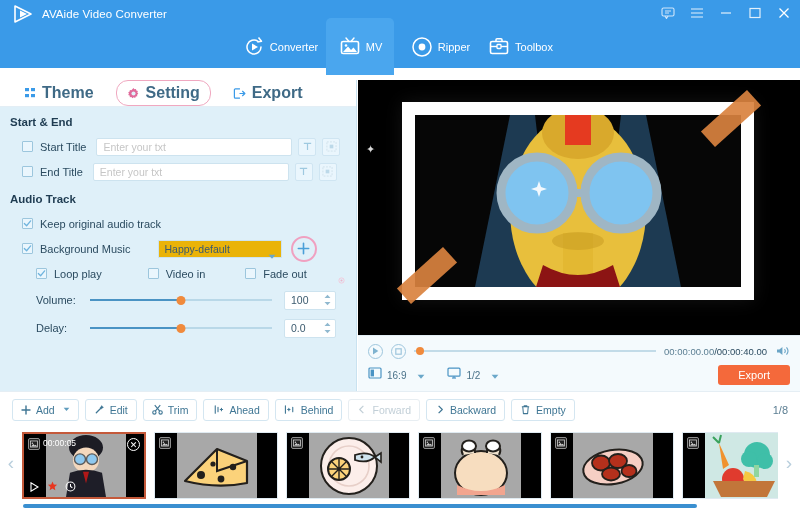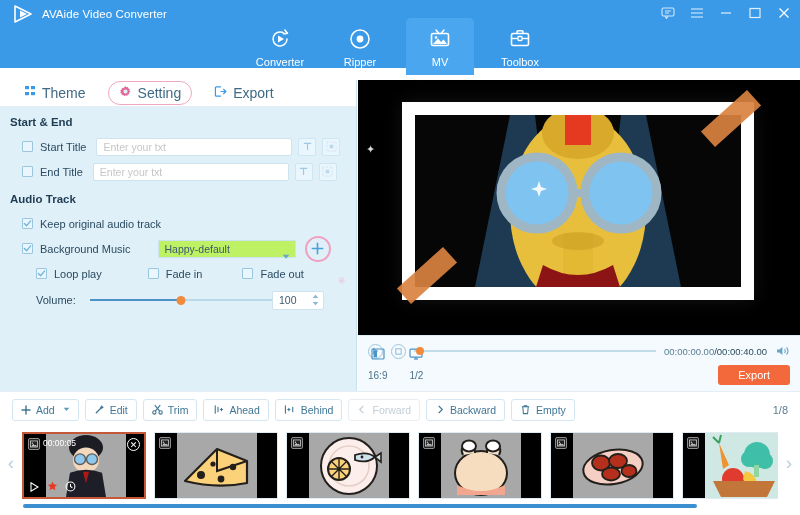--- a/index.html
+++ b/index.html
@@ -26,42 +26,43 @@
   .win-ctrls { position: absolute; right: 8px; top: 2px; display: flex; align-items: center; gap: 13px; height: 22px; }
   .win-btn { width: 16px; height: 16px; display: flex; align-items: center; justify-content: center; color: #cfe6fa; }
   .win-btn svg { display: block; }
 
   
   .mainnav {
     position: absolute; left: 0; top: 18px; width: 800px; height: 62px;
     display: flex; justify-content: center; align-items: flex-start; gap: 0px;
   }
   .navitem {
-    width: 68px; height: 57px; display: flex; flex-direction: column;
+    width: 68px; height: 57px; display: flex; flex-direction: row;
     align-items: center; justify-content: center; gap: 4px;
     border-radius: 5px 5px 0 0; color: #ffffff; cursor: pointer;
     margin: 0 6px;
   }
   .navitem .nav-ico { height: 26px; display: flex; align-items: center; }
   .navitem .nav-lbl { font-size: 11px; }
   .navitem.active { background: #4aa6ee; }
 
   
   .leftpanel {
     position: absolute; left: 0; top: 80px; width: 357px; height: 311px;
     background: #dff0f9; border-right: 1px solid #c9e2f0;
   }
   .subtabs {
     height: 27px; background: #ffffff; display: flex; align-items: center;
     padding-left: 14px; gap: 0px; border-bottom: 1px solid #e3eef5;
   }
   .subtab {
-    display: flex; align-items: flex-start; gap: 6px; font-size: 14px;
+    display: flex; align-items: center; gap: 6px; font-size: 16px;
     color: #3f6a86; padding: 3px 10px; border-radius: 12px; cursor: pointer;
     white-space: nowrap;
+    font-weight: bold;
   }
   .subtab + .subtab { margin-left: 12px; }
   .subtab.hl { border: 1.6px solid #f0a8c0; color: #3f6a86; }
   .subtab .sico { display: flex; align-items: center; }
 
   .section-title {
     font-size: 11.5px; font-weight: bold; color: #1f3c52;
     padding: 9px 0 6px 10px;
   }
   .row { display: flex; align-items: center; height: 25px; padding-left: 22px; }
@@ -82,21 +83,21 @@
   .iconbtn {
     width: 18px; height: 18px; border: 1px solid #cfe5f2; background: #eaf6fd;
     border-radius: 2px; margin-left: 6px; display: flex; align-items: center; justify-content: center;
     color: #9ec9e0; font-size: 11px; cursor: pointer; flex: 0 0 auto;
   }
 
   .scrollmark { position: absolute; right: 11px; top: 190px; width: 7px; height: 7px; }
 
   .selwrap { position: relative; margin-left: 27px; }
   .selectbox {
-    width: 138px; height: 18px; background: #bef264; border: 1px solid #cde3ef;
+    width: 124px; height: 18px; background: #eab308; border: 1px solid #cde3ef;
     border-radius: 0; font-size: 10.5px; color: #3b5a6e; padding: 0 18px 0 6px;
     line-height: 16px; display: flex; align-items: center; cursor: pointer;
   }
   .selarrow { position: absolute; right: 6px; top: 6px; }
   .plusbtn {
     width: 16px; height: 16px; margin-left: 14px; display: flex; align-items: center;
     justify-content: center; color: #4a9fd8; position: relative; cursor: pointer; flex: 0 0 auto;
   }
   .plus-ring {
     position: absolute; left: 50%; top: 50%; transform: translate(-50%,-50%);
@@ -110,21 +111,21 @@
     cursor: pointer;
   }
   .slider-track { width: 100%; height: 2px; background: #b9d8e8; }
   .slider-fill { position: absolute; left: 0; height: 2px; background: #4a93c4; }
   .slider-knob {
     position: absolute; width: 9px; height: 9px; border-radius: 50%; background: #f08a3c;
     transform: translateX(-50%);
   }
   .spin {
     width: 52px; height: 19px; border: 1px solid #cde3ef; background: #fff; border-radius: 2px;
-    display: flex; align-items: center; position: relative;
+    margin-left: 12px; display: flex; align-items: center; position: relative;
   }
   .spin-val { font-size: 10.5px; color: #3b5a6e; padding-left: 6px; }
   .spin-arrows {
     position: absolute; right: 4px; top: 2px; display: flex; flex-direction: column;
     gap: 2px; color: #8fb8cf; cursor: pointer;
   }
 
   
   .preview {
     position: absolute; left: 358px; top: 80px; width: 442px; height: 255px;
@@ -153,21 +154,21 @@
     width: 15px; height: 15px; border: 1px solid #9ec6dd; border-radius: 50%;
     display: flex; align-items: center; justify-content: center; color: #7fb3d0;
     cursor: pointer; flex: 0 0 auto;
   }
   .seek { position: relative; flex: 1; height: 12px; display: flex; align-items: center; margin: 0 8px; cursor: pointer; }
   .seek-track { width: 100%; height: 1.5px; background: #c2dbe8; }
   .seek-knob { position: absolute; left: 2px; width: 8px; height: 8px; border-radius: 50%; background: #f08a3c; }
   .timecode { font-size: 9.5px; color: #5b7e92; white-space: nowrap; }
   .timecode b { color: #2b4b60; font-weight: normal; }
   .vol-ico { margin-left: 9px; color: #6ba5c6; display: flex; align-items: center; cursor: pointer; }
-  .pb-chip { display: flex; align-items: center; gap: 5px; cursor: pointer; flex-direction: column; }
+  .pb-chip { display: flex; align-items: center; gap: 5px; cursor: pointer; }
   .pb-chip .t { font-size: 10px; color: #4a7289; }
   .exportbtn {
     margin-left: auto; background: #f4693b; color: #ffffff; font-size: 11px;
     border-radius: 3px; padding: 4px 20px; cursor: pointer;
   }
 
   
   .toolbar {
     position: absolute; left: 0; top: 391px; width: 800px; height: 36px;
     background: #ffffff; border-top: 1px solid #e5eef4;
@@ -269,39 +270,39 @@
       <div class="navitem">
         <span class="nav-ico">
           <svg width="24" height="24" viewBox="0 0 24 24">
             <path d="M19 12a7 7 0 1 1-3-5.7" fill="none" stroke="#fff" stroke-width="1.5" stroke-linecap="round"></path>
             <path d="M16.5 2.5 L19.5 6.3 L15.3 7" fill="none" stroke="#fff" stroke-width="1.5" stroke-linejoin="round"></path>
             <path d="M10 8.5 L10 15.5 L16 12 Z" fill="#fff"></path>
           </svg>
         </span>
         <span class="nav-lbl">Converter</span>
       </div>
-      <div class="navitem">
-        <span class="nav-ico">
-          <svg width="24" height="24" viewBox="0 0 24 24">
-            <circle cx="12" cy="12" r="9" fill="none" stroke="#fff" stroke-width="1.5"></circle>
-            <circle cx="12" cy="12" r="3.4" fill="#fff"></circle>
-          </svg>
-        </span>
-        <span class="nav-lbl">Ripper</span>
-      </div>
       <div class="navitem active">
         <span class="nav-ico">
           <svg width="24" height="24" viewBox="0 0 24 24">
             <path d="M8 3 L11 6.5 M16 3 L13 6.5" stroke="#fff" stroke-width="1.4" stroke-linecap="round"></path>
             <rect x="3.5" y="6.5" width="17" height="12" rx="1.6" fill="none" stroke="#fff" stroke-width="1.6"></rect>
             <circle cx="8" cy="10.5" r="1.3" fill="#fff"></circle>
             <path d="M5 17 L10 11.5 L13 15 L15.5 12.5 L19 17 Z" fill="#fff"></path>
           </svg>
         </span>
         <span class="nav-lbl">MV</span>
+      </div>
+      <div class="navitem">
+        <span class="nav-ico">
+          <svg width="24" height="24" viewBox="0 0 24 24">
+            <circle cx="12" cy="12" r="9" fill="none" stroke="#fff" stroke-width="1.5"></circle>
+            <circle cx="12" cy="12" r="3.4" fill="#fff"></circle>
+          </svg>
+        </span>
+        <span class="nav-lbl">Ripper</span>
       </div>
       <div class="navitem">
         <span class="nav-ico">
           <svg width="24" height="24" viewBox="0 0 24 24">
             <path d="M9 6.5 V4.8 A1 1 0 0 1 10 3.8 h4 a1 1 0 0 1 1 1 V6.5" fill="none" stroke="#fff" stroke-width="1.5"></path>
             <rect x="3.5" y="6.5" width="17" height="12" rx="1.6" fill="none" stroke="#fff" stroke-width="1.6"></rect>
             <path d="M3.5 11.5 h17" stroke="#fff" stroke-width="1.4"></path>
             <rect x="10" y="9.5" width="4" height="4" rx="0.8" fill="#3a9ae8" stroke="#fff" stroke-width="1.3"></rect>
           </svg>
         </span>
@@ -421,21 +422,21 @@
     </div>
 
     <div class="row subrow" style="padding-left:36px;">
       <span class="cbx">
         <svg width="9" height="9" viewBox="0 0 10 10">
             <path d="M1.5 5 L4 7.5 L8.5 2" fill="none" stroke="#6fb4de" stroke-width="1.4" stroke-linecap="round" stroke-linejoin="round"></path>
           </svg>
       </span>
       <span class="cbx-lbl">Loop play</span>
       <span class="cbx" style="margin-left:46px;"></span>
-      <span class="cbx-lbl">Fade in</span>
+      <span class="cbx-lbl">Video in</span>
       <span class="cbx" style="margin-left:40px;"></span>
       <span class="cbx-lbl">Fade out</span>
     </div>
 
     <div class="row subrow" style="padding-left:36px;height:28px;">
       <span class="slider-lbl">Volume:</span>
       <span class="slider">
         <span class="slider-track"></span>
         <span class="slider-fill" style="width:50%;"></span>
         <span class="slider-knob" style="left:50%;"></span>
@@ -446,20 +447,39 @@
           <svg width="7" height="5" viewBox="0 0 8 5">
               <path d="M0.6 4.2 L4 0.6 L7.4 4.2 Z" fill="#8fb8cf"></path>
             </svg>
           <svg width="7" height="5" viewBox="0 0 8 5">
               <path d="M0.6 0.8 L4 4.4 L7.4 0.8 Z" fill="#8fb8cf"></path>
             </svg>
         </span>
       </span>
     </div>
 
+    <div class="row subrow" style="padding-left:36px;height:28px;">
+      <span class="slider-lbl">Delay:</span>
+      <span class="slider">
+        <span class="slider-track"></span>
+        <span class="slider-fill" style="width:50%;"></span>
+        <span class="slider-knob" style="left:50%;"></span>
+      </span>
+      <span class="spin">
+        <span class="spin-val">0.0</span>
+        <span class="spin-arrows">
+          <svg width="7" height="5" viewBox="0 0 8 5">
+              <path d="M0.6 4.2 L4 0.6 L7.4 4.2 Z" fill="#8fb8cf"></path>
+            </svg>
+          <svg width="7" height="5" viewBox="0 0 8 5">
+              <path d="M0.6 0.8 L4 4.4 L7.4 0.8 Z" fill="#8fb8cf"></path>
+            </svg>
+        </span>
+      </span>
+    </div>
   </div>
 
   <div class="preview">
     <span class="sparkle" style="left:8px;top:63px;">✦</span>
     <span class="sparkle" style="right:100px;top:155px;">✦</span>
 
     <div class="pv-photo">
       <div class="pv-inner">
         <svg width="100%" height="100%" viewBox="0 0 326 172" preserveAspectRatio="xMidYMid slice">
           <rect width="326" height="172" fill="#060606"></rect>

